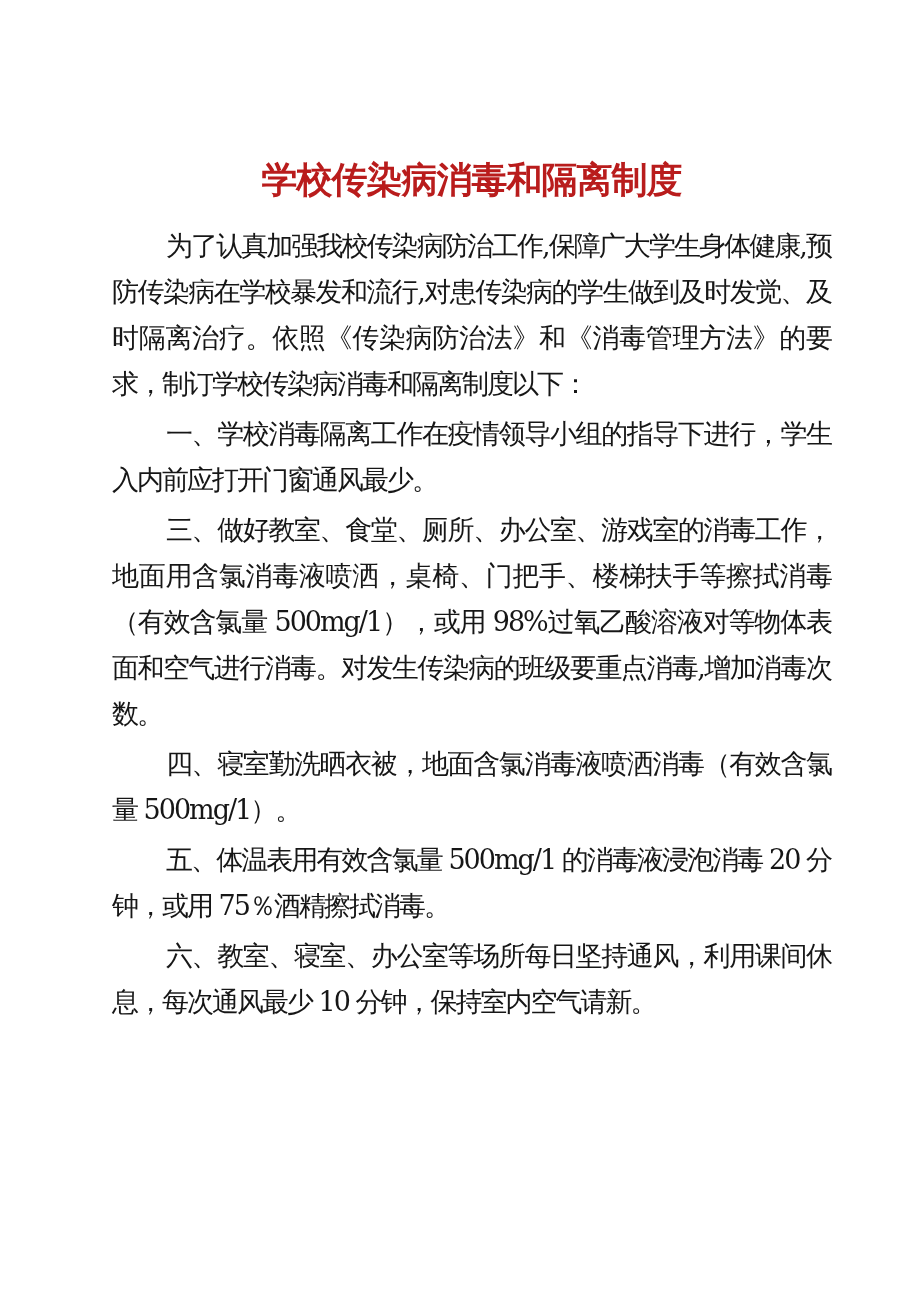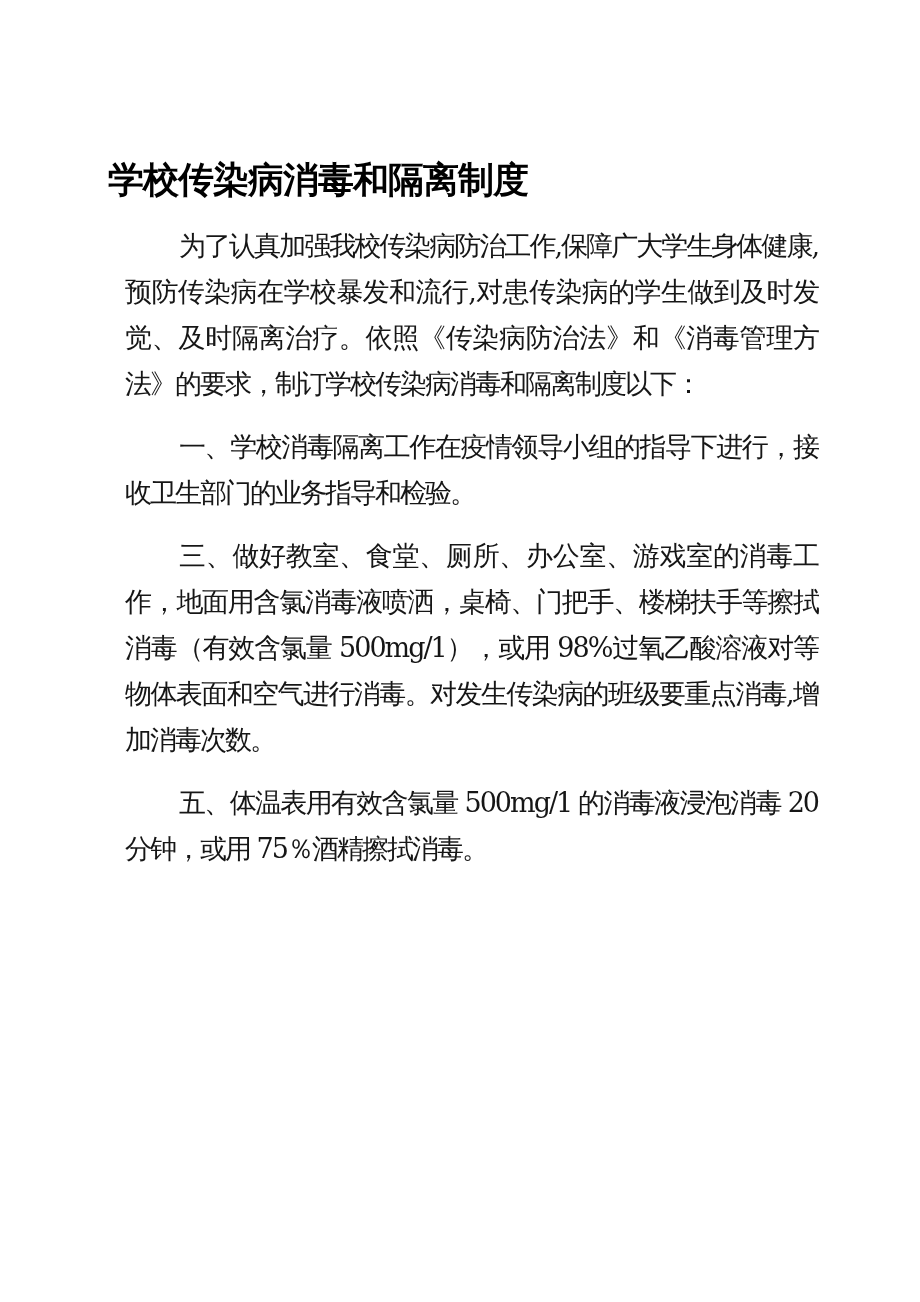--- a/index.html
+++ b/index.html
@@ -20,40 +20,43 @@
     position: absolute;
     top: 0;
     left: 108px;
     width: 727px;
   }
   .doc-title {
     margin: 155px 0 20px 0;
     font-size: 36px;
     line-height: 48px;
     font-weight: 700;
+    text-align: center;
     letter-spacing: -1px;
     white-space: nowrap;
-    color: #000000;
+    color: #b91c1c;
   }
   .doc-body p {
-    margin: 17px;
+    margin: 4px;
     font-size: 27px;
     line-height: 46px;
     letter-spacing: -2px;
     text-indent: 2em;
     text-align: justify;
     color: #161616;
   }
 </style>
 </head>
 <body>
 
 <div class="page">
   <div class="doc">
     <h1 class="doc-title">学校传染病消毒和隔离制度</h1>
     <div class="doc-body">
       <p>为了认真加强我校传染病防治工作,保障广大学生身体健康,预防传染病在学校暴发和流行,对患传染病的学生做到及时发觉、及时隔离治疗。依照《传染病防治法》和《消毒管理方法》的要求，制订学校传染病消毒和隔离制度以下：</p>
-      <p>一、学校消毒隔离工作在疫情领导小组的指导下进行，接收卫生部门的业务指导和检验。</p>
+      <p>一、学校消毒隔离工作在疫情领导小组的指导下进行，学生入内前应打开门窗通风最少。</p>
       <p>三、做好教室、食堂、厕所、办公室、游戏室的消毒工作，地面用含氯消毒液喷洒，桌椅、门把手、楼梯扶手等擦拭消毒（有效含氯量 500mg/1），或用 98%过氧乙酸溶液对等物体表面和空气进行消毒。对发生传染病的班级要重点消毒,增加消毒次数。</p>
+      <p>四、寝室勤洗晒衣被，地面含氯消毒液喷洒消毒（有效含氯量 500mg/1）。</p>
       <p>五、体温表用有效含氯量 500mg/1 的消毒液浸泡消毒 20 分钟，或用 75％酒精擦拭消毒。</p>
+      <p>六、教室、寝室、办公室等场所每日坚持通风，利用课间休息，每次通风最少 10 分钟，保持室内空气请新。</p>
     </div>
   </div>
 </div>
 
 </body></html>

